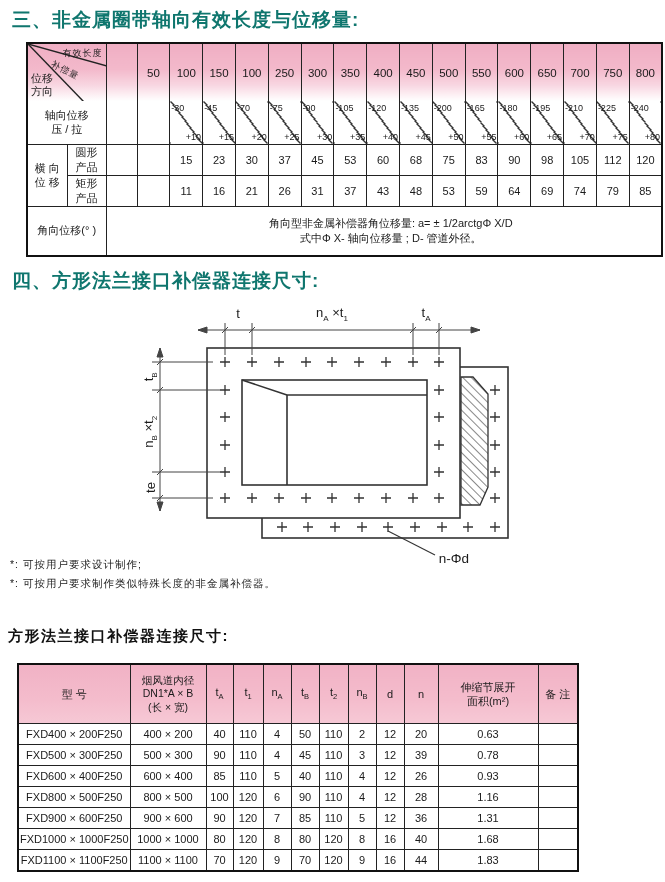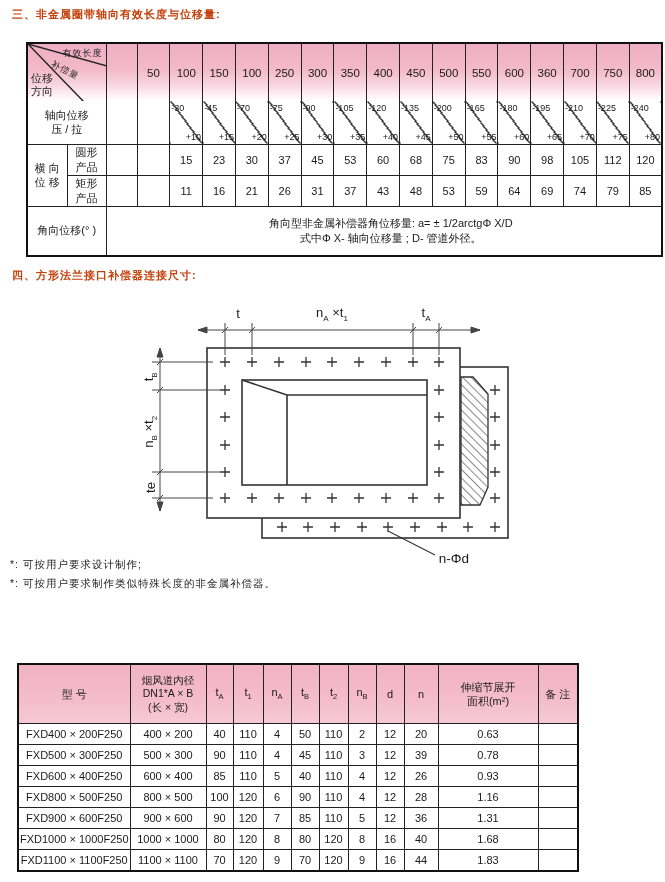--- a/index.html
+++ b/index.html
@@ -1,18 +1,18 @@
 <!DOCTYPE html>
 <html><head>
 <meta charset="utf-8">
 <style>
   html,body{margin:0;padding:0;background:#e8e8e8;}
   .page{position:relative;width:665px;height:882px;background:#ffffff;overflow:hidden;
         font-family:"Liberation Sans","DejaVu Sans",sans-serif;color:#1a1a1a;}
-  .sec-title{position:absolute;font-size:11px;font-weight:bold;color:#c2410c;letter-spacing:1px;}
+  .sec-title{position:absolute;font-size:19px;font-weight:bold;color:#0f766e;letter-spacing:1px;}
   .black-title{position:absolute;font-size:15px;font-weight:bold;color:#111;letter-spacing:1.5px;}
   .note{position:absolute;font-size:10.5px;color:#222;letter-spacing:1px;}
 
   
   .t1wrap{position:absolute;left:14px;top:42px;padding-left:12px;}
   table{border-collapse:collapse;table-layout:fixed;}
   .t1{width:637px;border:2px solid #111;}
   .t1 td{border:1px solid #222;padding:0;text-align:center;font-size:11px;color:#1a1a1a;overflow:hidden;}
   .t1 .r-head{height:58px;}
   .t1 .r-head td{background:linear-gradient(180deg,#efaec3 0%,#f3b9cb 45%,#f8d6e1 72%,#ffffff 100%);border-bottom:none;font-size:11.5px;}
@@ -96,21 +96,21 @@
       <td>150</td>
       <td>100</td>
       <td>250</td>
       <td>300</td>
       <td>350</td>
       <td>400</td>
       <td>450</td>
       <td>500</td>
       <td>550</td>
       <td>600</td>
-      <td>360</td>
+      <td>650</td>
       <td>700</td>
       <td>750</td>
       <td>800</td>
     </tr>
     <tr class="r-ax">
       <td colspan="2" class="pl">轴向位移
 压 / 拉</td>
       <td></td>
       <td></td>
       <td class="dg">
@@ -278,20 +278,21 @@
   <div class="dlabel" style="left:292px;top:305px;width:80px;">n<sub>A</sub> ×t<sub>1</sub></div>
   <div class="dlabel" style="left:411px;top:305px;width:30px;">t<sub>A</sub></div>
   <div class="dlabel rot" style="left:132px;top:368px;width:36px;">t<sub>B</sub></div>
   <div class="dlabel rot" style="left:120px;top:423px;width:60px;">n<sub>B</sub> ×t<sub>2</sub></div>
   <div class="dlabel rot" style="left:135px;top:480px;width:30px;">te</div>
   <div class="dlabel" style="left:424px;top:551px;width:60px;font-size:13.5px;">n-Φd</div>
 
   <div class="note" style="left:10px;top:558px;">*: 可按用户要求设计制作;</div>
   <div class="note" style="left:10px;top:577px;">*: 可按用户要求制作类似特殊长度的非金属补偿器。</div>
 
+  <div class="black-title" style="left:8px;top:627px;">方形法兰接口补偿器连接尺寸:</div>
 
   <div class="t2wrap">
   <table class="t2">
     <colgroup>
       <col style="width:112px">
           <col style="width:76px">
           <col style="width:27px">
           <col style="width:30px">
       <col style="width:28px">
           <col style="width:28px">

